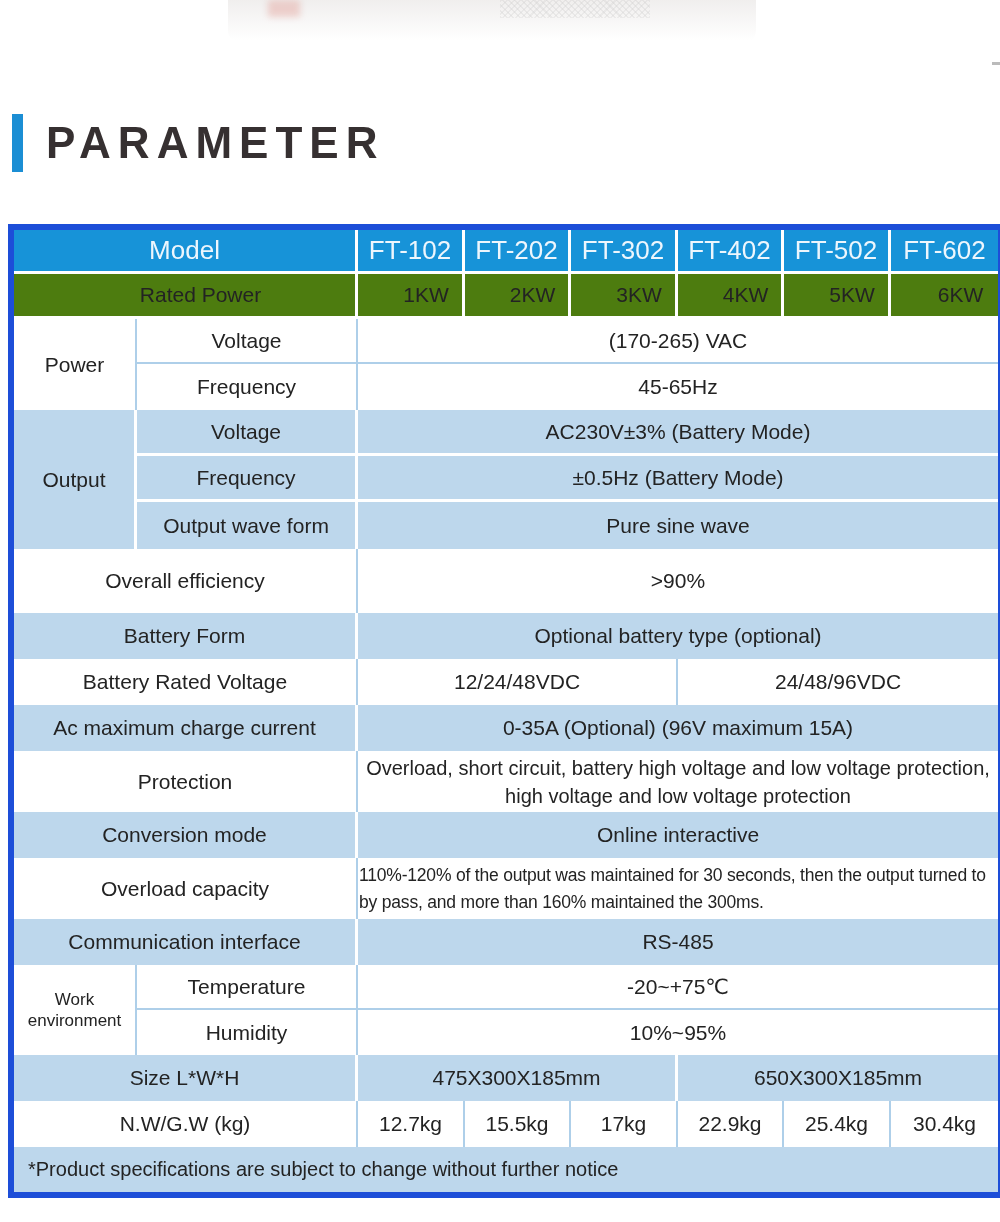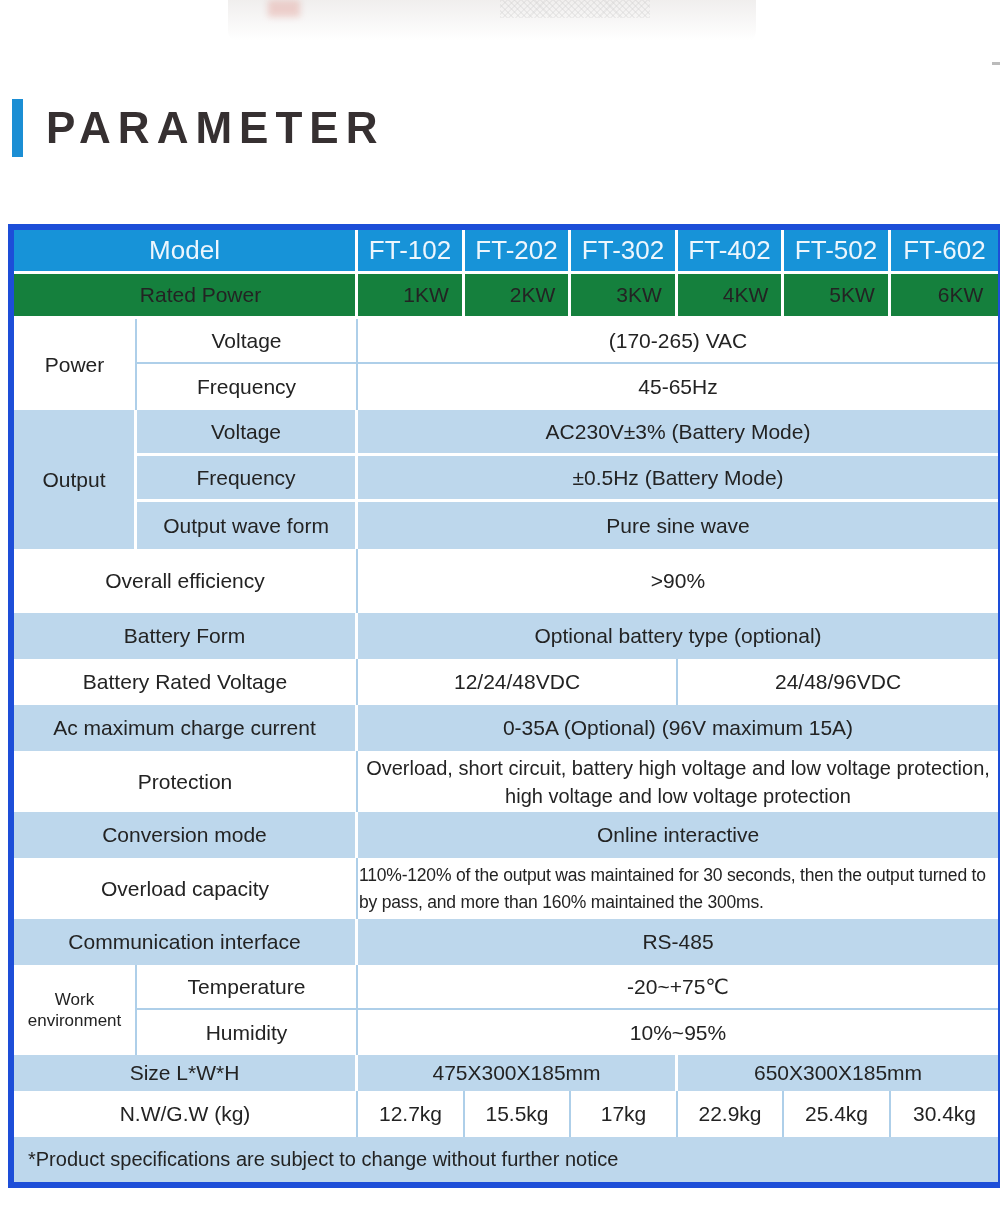--- a/index.html
+++ b/index.html
@@ -15,36 +15,36 @@
     border-radius:0 0 14px 14px;overflow:hidden;
   }
   .photo-red{position:absolute;left:40px;top:0;width:32px;height:17px;
     background:rgba(215,110,100,0.28);filter:blur(3px);}
   .photo-mesh{position:absolute;left:272px;top:0;width:150px;height:18px;opacity:.45;
     background:repeating-linear-gradient(45deg,rgba(170,170,170,.35) 0 1.5px,transparent 1.5px 4.5px),
                repeating-linear-gradient(-45deg,rgba(170,170,170,.3) 0 1.5px,transparent 1.5px 4.5px);}
   .edge-tick{position:absolute;right:0;top:62px;width:8px;height:3px;background:rgba(120,120,120,.5);}
 
   
-  .title-wrap{position:absolute;left:12px;top:98px;height:60px;display:flex;align-items:center;}
+  .title-wrap{position:absolute;left:12px;top:113px;height:60px;display:flex;align-items:center;}
   .accent-bar{width:11px;height:58px;background:#1b8ed4;margin-right:23px;}
   .page-title{font-size:44px;font-weight:bold;letter-spacing:7px;color:#363031;line-height:1;}
 
   
   .spec-table{
     position:absolute;left:8px;top:224px;width:984px;
     border-collapse:separate;border-spacing:0;table-layout:fixed;
     border:6px solid #1d4ed8;
   }
   td,th{padding:0 4px;text-align:center;vertical-align:middle;font-weight:normal;
         font-size:21px;overflow:hidden;}
   .hb{background:#1793d8;color:#edf6fd;font-size:26px;}
   .w{background:#ffffff;}
   .b{background:#bdd7ec;}
-  .l{background:#15803d;padding-left:36px;}
+  .l{background:#4d7c0f;padding-left:36px;}
   .brw{border-right:3px solid #ffffff;}
   .brb{border-right:2px solid #aecfe9;}
   .bbw{border-bottom:3px solid #ffffff;}
   .bbb{border-bottom:2px solid #aecfe9;}
   .two-line{line-height:1.4;font-size:20px;}
   .cond{font-size:17.5px;line-height:1.5;letter-spacing:-0.2px;}
   .small{font-size:17px;line-height:1.25;}
   .note-cell{text-align:left;padding-left:14px;font-size:20px;}
 </style>
 </head>
@@ -162,21 +162,21 @@
   <tr style="height:45px">
     <td class="w brb small" rowspan="2">Work environment</td>
     <td class="w brb bbb">Temperature</td>
     <td class="w bbb" colspan="6">-20~+75℃</td>
   </tr>
   <tr style="height:45px">
     <td class="w brb">Humidity</td>
     <td class="w" colspan="6">10%~95%</td>
   </tr>
 
-  <tr style="height:36px">
+  <tr style="height:46px">
     <td class="b brw" colspan="2">Size L*W*H</td>
     <td class="b brw" colspan="3">475X300X185mm</td>
     <td class="b" colspan="3">650X300X185mm</td>
   </tr>
 
   <tr style="height:46px">
     <td class="w brb" colspan="2">N.W/G.W (kg)</td>
     <td class="w brb">12.7kg</td>
     <td class="w brb">15.5kg</td>
     <td class="w brb">17kg</td>

